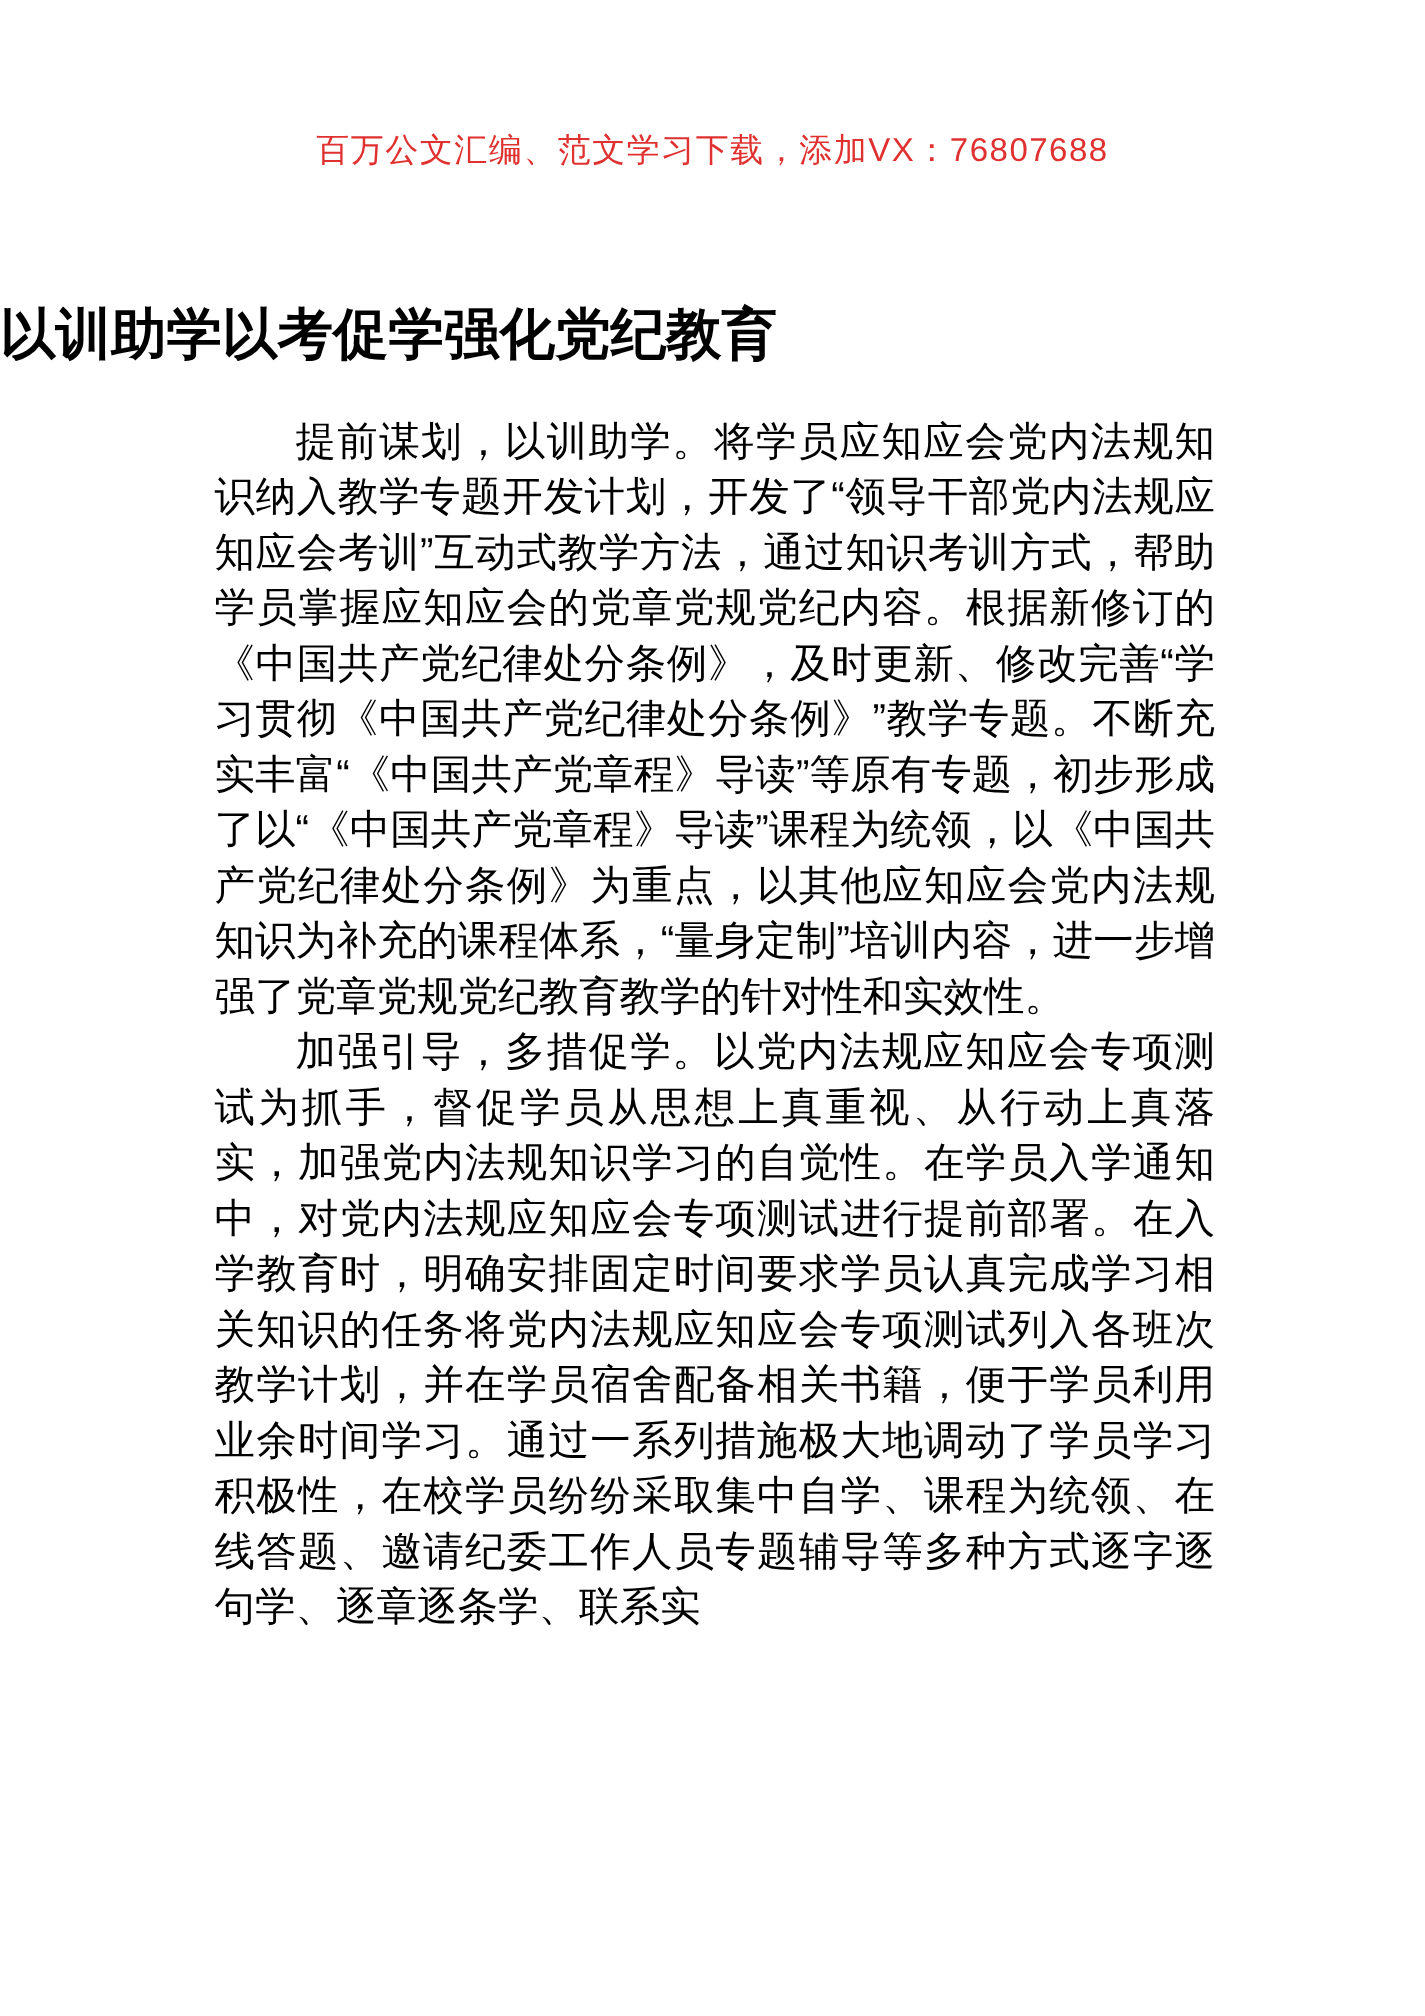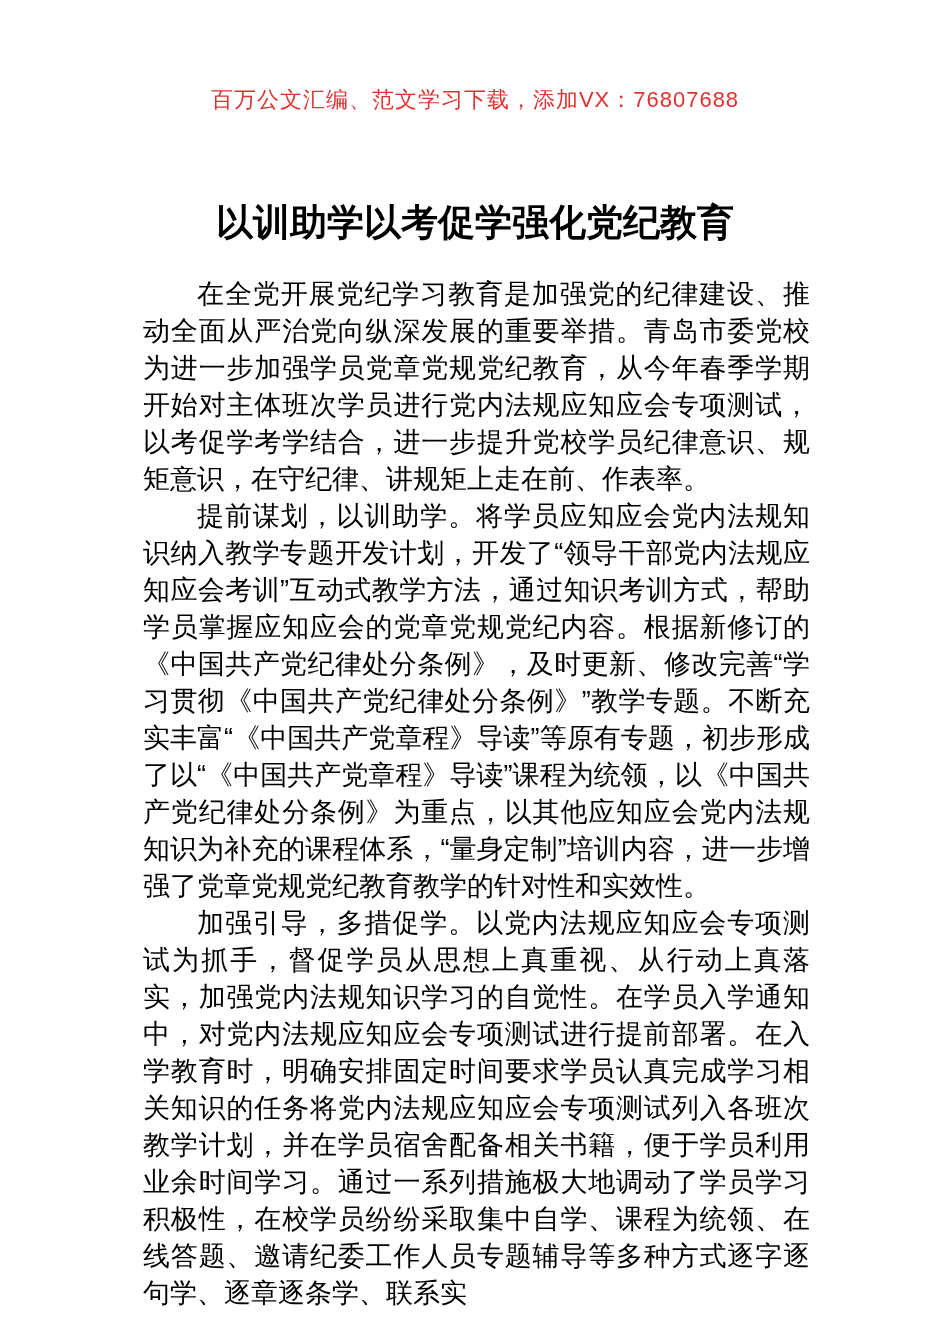--- a/index.html
+++ b/index.html
@@ -26,21 +26,20 @@
     line-height: 30px;
     color: #e03131;
     letter-spacing: 1px;
     white-space: nowrap;
   }
   .doc-title {
     position: absolute;
     top: 172px;
     left: 0;
     right: 0;
-    text-align: center;
     font-size: 37px;
     line-height: 52px;
     font-weight: 700;
     color: #000000;
     letter-spacing: 0px;
     white-space: nowrap;
   }
   .doc-body {
     position: absolute;
     top: 276px;
@@ -62,18 +61,17 @@
 </head>
 <body>
 
 <div class="page">
 
   <div class="watermark">百万公文汇编、范文学习下载，添加VX：76807688</div>
 
   <h1 class="doc-title">以训助学以考促学强化党纪教育</h1>
 
   <div class="doc-body">
-    <p>在全党开展党纪学习教育是加强党的纪律建设、推动全面从严治党向纵深发展的重要举措。青岛市委党校为进一步加强学员党章党规党纪教育，从今年春季学期开始对主体班次学员进行党内法规应知应会专项测试，以考促学考学结合，进一步提升党校学员纪律意识、规矩意识，在守纪律、讲规矩上走在前、作表率。</p>
     <p>提前谋划，以训助学。将学员应知应会党内法规知识纳入教学专题开发计划，开发了“领导干部党内法规应知应会考训”互动式教学方法，通过知识考训方式，帮助学员掌握应知应会的党章党规党纪内容。根据新修订的《中国共产党纪律处分条例》，及时更新、修改完善“学习贯彻《中国共产党纪律处分条例》”教学专题。不断充实丰富“《中国共产党章程》导读”等原有专题，初步形成了以“《中国共产党章程》导读”课程为统领，以《中国共产党纪律处分条例》为重点，以其他应知应会党内法规知识为补充的课程体系，“量身定制”培训内容，进一步增强了党章党规党纪教育教学的针对性和实效性。</p>
     <p>加强引导，多措促学。以党内法规应知应会专项测试为抓手，督促学员从思想上真重视、从行动上真落实，加强党内法规知识学习的自觉性。在学员入学通知中，对党内法规应知应会专项测试进行提前部署。在入学教育时，明确安排固定时间要求学员认真完成学习相关知识的任务将党内法规应知应会专项测试列入各班次教学计划，并在学员宿舍配备相关书籍，便于学员利用业余时间学习。通过一系列措施极大地调动了学员学习积极性，在校学员纷纷采取集中自学、课程为统领、在线答题、邀请纪委工作人员专题辅导等多种方式逐字逐句学、逐章逐条学、联系实</p>
   </div>
 
 </div>
 
 </body></html>

